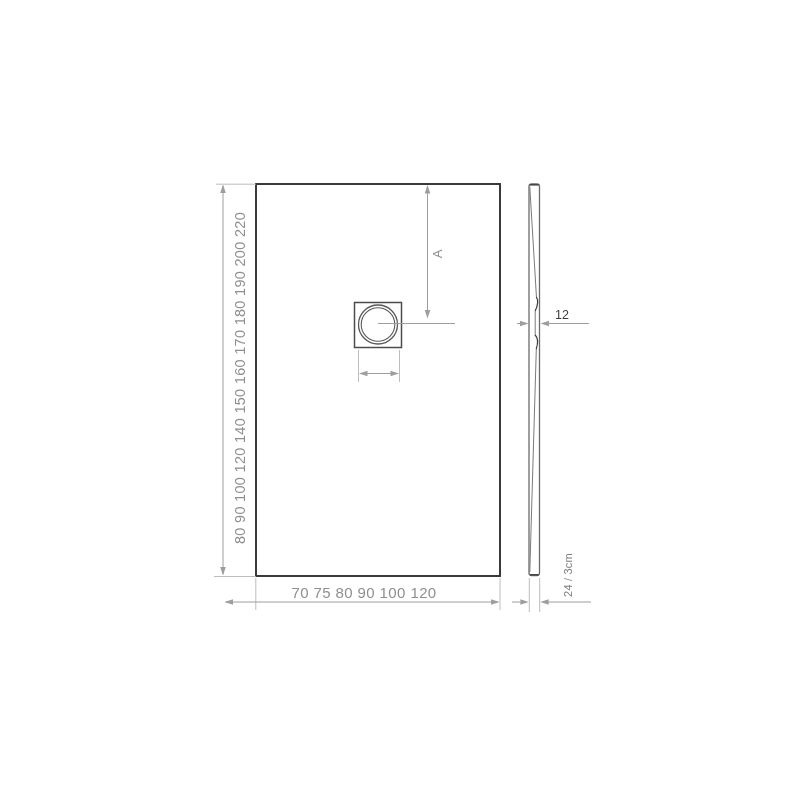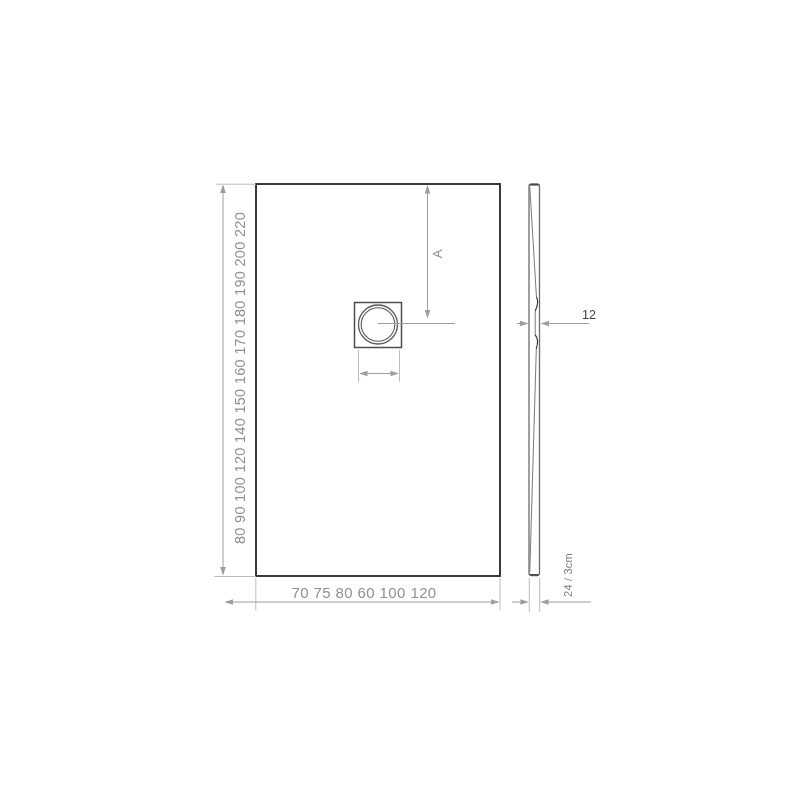--- a/index.html
+++ b/index.html
@@ -31,21 +31,20 @@
     left:364px;top:592px;font-size:15px;letter-spacing:0.4px;
     transform:translate(-50%,-50%);
   }
   .lbl-a{
     left:437px;top:254px;font-size:13px;color:#8a8a8a;
     transform:translate(-50%,-50%) rotate(-90deg);
   }
   .lbl-12{
     left:562px;top:315px;font-size:12.5px;color:var(--darklabel);
     transform:translate(-50%,-50%);
-    margin-left:27px;
   }
   .lbl-edge{
     left:568px;top:575px;font-size:11px;color:#7e7e7e;letter-spacing:0.2px;
     transform:translate(-50%,-50%) rotate(-90deg);
   }
 </style>
 </head>
 <body>
 
 <div class="canvas">
@@ -98,20 +97,20 @@
     <line class="ext" x1="529.3" y1="578" x2="529.3" y2="612"></line>
     <line class="ext" x1="539.7" y1="578" x2="539.7" y2="612"></line>
     <line class="dimline" x1="512" y1="602" x2="520.5" y2="602"></line>
     <path class="arrow" d="M528.8 602 l-8.5 -2.7 v5.4 Z"></path>
     <path class="arrow" d="M540.2 602 l8.5 -2.7 v5.4 Z"></path>
     <line class="dimline" x1="548.5" y1="602" x2="591" y2="602"></line>
   </svg>
 
   <div class="lbl lbl-left-scale">80 90 100 120 140 150 160 170 180 190 200 220</div>
 
-  <div class="lbl lbl-bottom-scale">70 75 80 60 100 120</div>
+  <div class="lbl lbl-bottom-scale">70 75 80 90 100 120</div>
 
   <div class="lbl lbl-a">A</div>
 
   <div class="lbl lbl-12">12</div>
 
   <div class="lbl lbl-edge">24 / 3cm</div>
 </div>
 
 </body></html>

